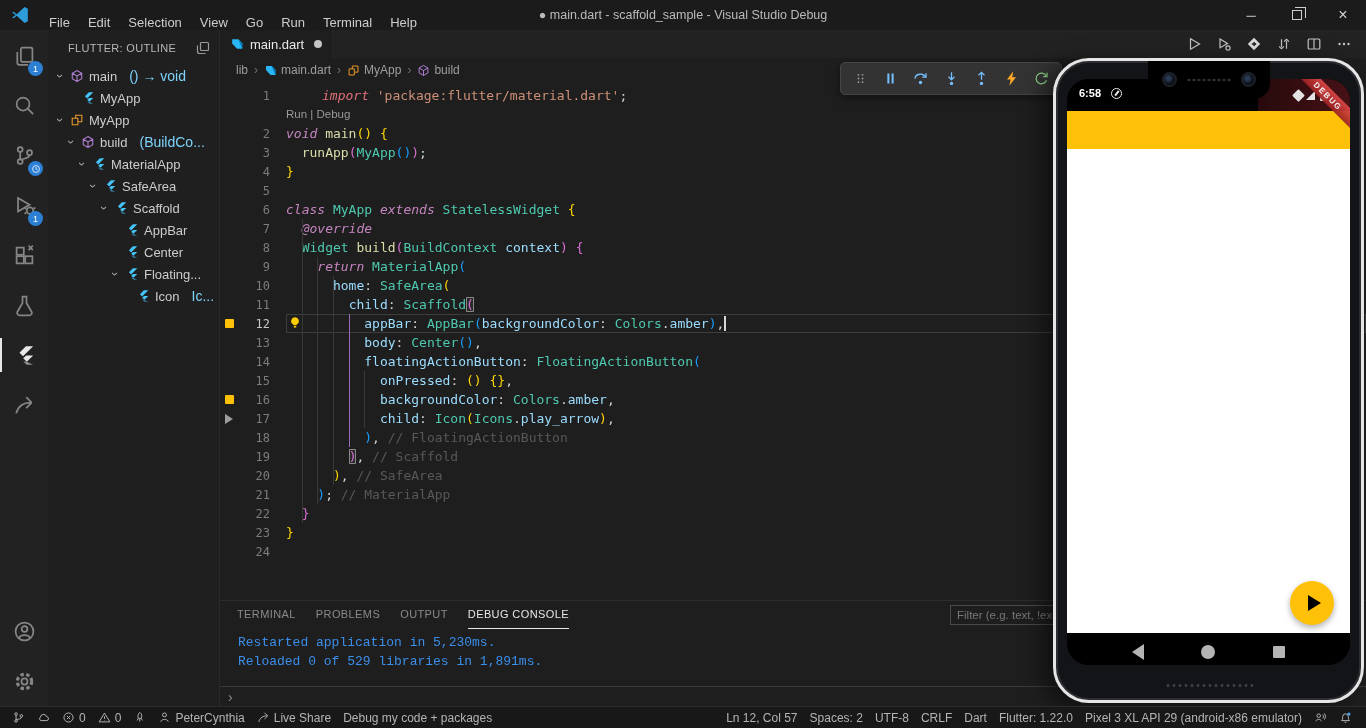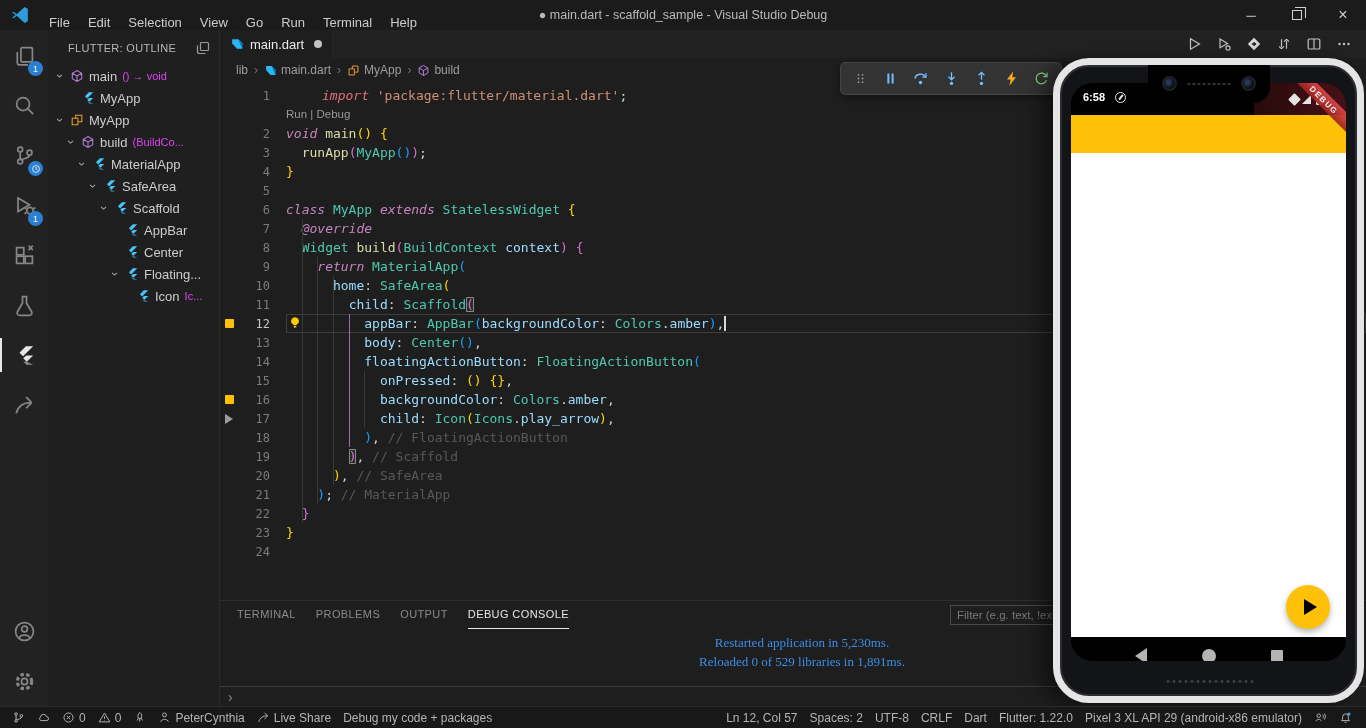--- a/index.html
+++ b/index.html
@@ -34,21 +34,21 @@
   .sidebar{position:absolute;left:48px;top:30px;width:172px;bottom:22px;background:#1f1f1f;z-index:3;
     border-right:1px solid #2a2a2a;color:#cccccc;}
   .sb-head{height:35px;display:flex;align-items:center;padding:0 8px 0 20px;font-size:11px;color:#b8b8b8;letter-spacing:.3px;}
   .sb-head-icon{margin-left:auto;width:16px;height:16px;color:#9a9a9a;}
   .tree-row{height:22px;display:flex;align-items:center;font-size:13px;white-space:nowrap;overflow:hidden;cursor:pointer;}
   .tw-chev{width:16px;flex:none;color:#b0b0b0;font-size:12px;display:flex;justify-content:center;}
   .tw-chev span{display:inline-block;transform:rotate(90deg);}
   .tw-icon{width:18px;flex:none;display:flex;justify-content:center;}
   .tw-icon svg{width:14px;height:14px;}
   .tw-label{margin-left:3px;color:#cccccc;}
-  .tw-detail{margin-left:5px;color:#d946ef;font-size:11px;overflow:hidden;text-overflow:ellipsis;}
+  .tw-detail{margin-left:12px;color:#7dd3fc;font-size:14px;overflow:hidden;text-overflow:ellipsis;}
 
   
   .main{position:absolute;left:220px;top:30px;right:0;bottom:22px;display:flex;flex-direction:column;background:#737373;}
   .tabbar{height:28px;background:#222223;display:flex;flex:none;}
   .tab{height:28px;background:#1e1e1e;display:flex;align-items:center;padding:0 10px;font-size:13px;color:#e9e9e9;border-right:1px solid #252526;}
   .tab svg{width:14px;height:14px;margin-right:6px;}
   .tab .dirty{width:8px;height:8px;border-radius:50%;background:#c4c4c4;margin-left:10px;}
   .tab-actions{margin-left:auto;display:flex;align-items:center;gap:14px;padding-right:14px;color:#c5c5c5;}
   .tab-actions .ta{width:16px;height:16px;}
   .tab-actions svg{width:16px;height:16px;}
@@ -94,35 +94,35 @@
   .dbg-grip{color:#9b9b9b;}.dbg-blue{color:#75BEFF;}.dbg-bolt{color:#FFA726;}.dbg-green{color:#89D185;}
 
   
   .panel{height:106px;flex:none;border-top:1px solid #2d2d2d;display:flex;flex-direction:column;background:#1e1e1e;position:relative;}
   .panel-tabs{height:28px;display:flex;align-items:center;gap:20px;padding-left:17px;flex:none;}
   .ptab{font-size:11px;letter-spacing:.4px;color:#8a8a8a;height:28px;line-height:26px;cursor:pointer;}
   .ptab.active{color:#e7e7e7;border-bottom:1px solid #e7e7e7;}
   .panel-filter{position:absolute;right:auto;left:730px;top:4px;width:140px;height:20px;background:#1e1e1e;
     border:1px solid #4a4a4a;color:#bbbbbb;font-size:11.5px;padding:0 6px;outline:none;}
   .panel-filter::placeholder{color:#787878;}
-  .console{flex:1;padding:4px 0 0 18px;font-family:Liberation Serif, serif;font-size:13px;line-height:19px;color:#3B8EEA;text-align:center;}
+  .console{flex:1;padding:4px 0 0 18px;font-family:Liberation Mono, monospace;font-size:13px;line-height:19px;color:#3B8EEA;}
   .dbg-input{height:20px;flex:none;border-top:1px solid #3a3a3a;display:flex;align-items:center;padding-left:8px;
     color:#8a8a8a;font-size:14px;}
 
   
   .statusbar{position:absolute;left:0;bottom:0;width:1366px;height:22px;background:#181818;border-top:1px solid #2b2b2b;
     display:flex;align-items:center;color:#b4b4b4;font-size:12px;z-index:60;}
   .sb-item{display:flex;align-items:center;gap:4px;padding:0 6px;height:22px;white-space:nowrap;}
   .sb-item svg{width:13px;height:13px;}
   .sb-left{display:flex;align-items:center;padding-left:6px;}
   .sb-right{margin-left:auto;display:flex;align-items:center;padding-right:8px;}
 
   
   .phone{position:absolute;left:1053px;top:58px;width:311px;height:645px;background:#131417;border-radius:36px;
-    border:7px solid #e5e5e5;box-shadow:inset 0 0 0 2px #2c2d31,-10px 4px 22px rgba(0,0,0,.5);z-index:50;}
+    border:3px solid #e5e5e5;box-shadow:inset 0 0 0 2px #2c2d31,-10px 4px 22px rgba(0,0,0,.5);z-index:50;}
   .screen{position:absolute;left:11px;right:11px;top:18px;bottom:35px;background:#000;border-radius:22px;overflow:hidden;}
   .p-status{position:relative;height:32px;background:#000;}
   .p-time{position:absolute;left:12px;top:8px;color:#fff;font-size:11px;font-weight:bold;}
   .p-saver{position:absolute;left:44px;top:9px;width:11px;height:11px;border:1.5px solid #e8e8e8;border-radius:50%;}
   .p-saver:before{content:"";position:absolute;left:4px;top:1px;width:1.5px;height:6px;background:#e8e8e8;transform:rotate(38deg);}
   .p-status-right{position:absolute;right:0;top:0;width:92px;height:32px;
     background:linear-gradient(90deg,#270a0c,#461116);display:flex;align-items:center;justify-content:flex-end;
     gap:3px;padding-right:24px;}
   .ic-wifi{width:9px;height:9px;background:#e3e3e3;transform:rotate(45deg);border-radius:1px;}
   .ic-signal{width:0;height:0;border-left:9px solid transparent;border-bottom:9px solid #e3e3e3;}

